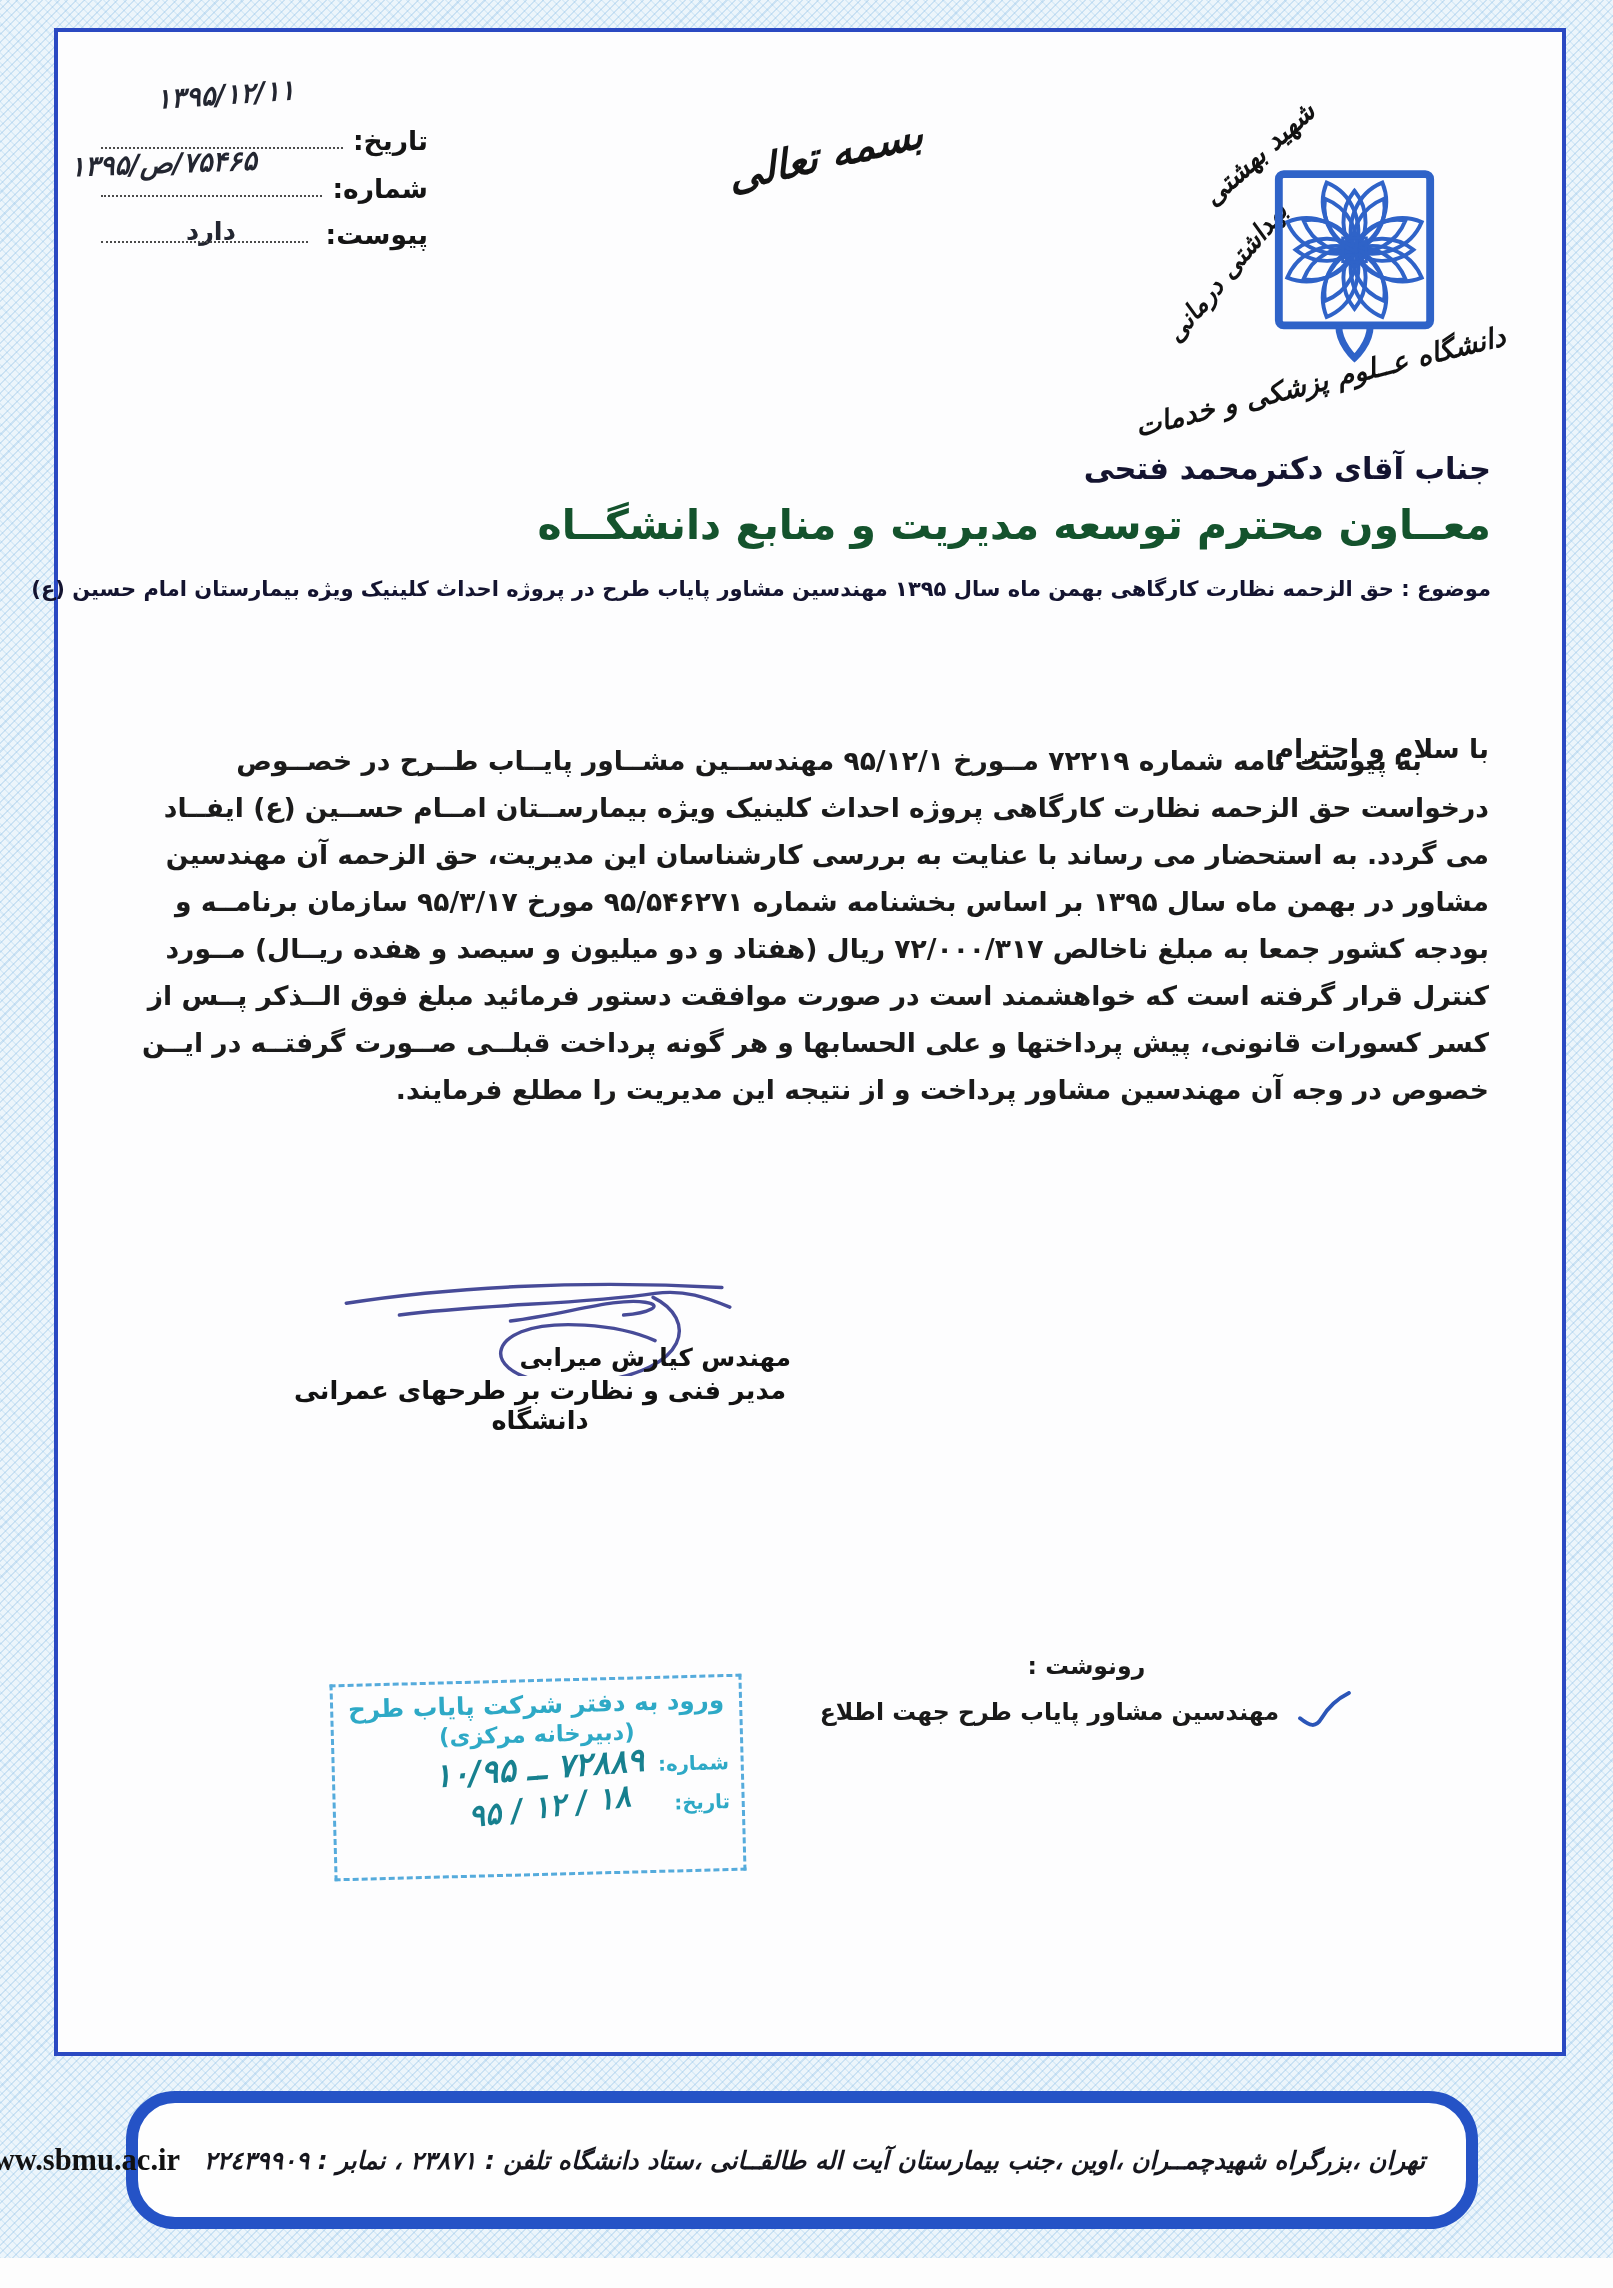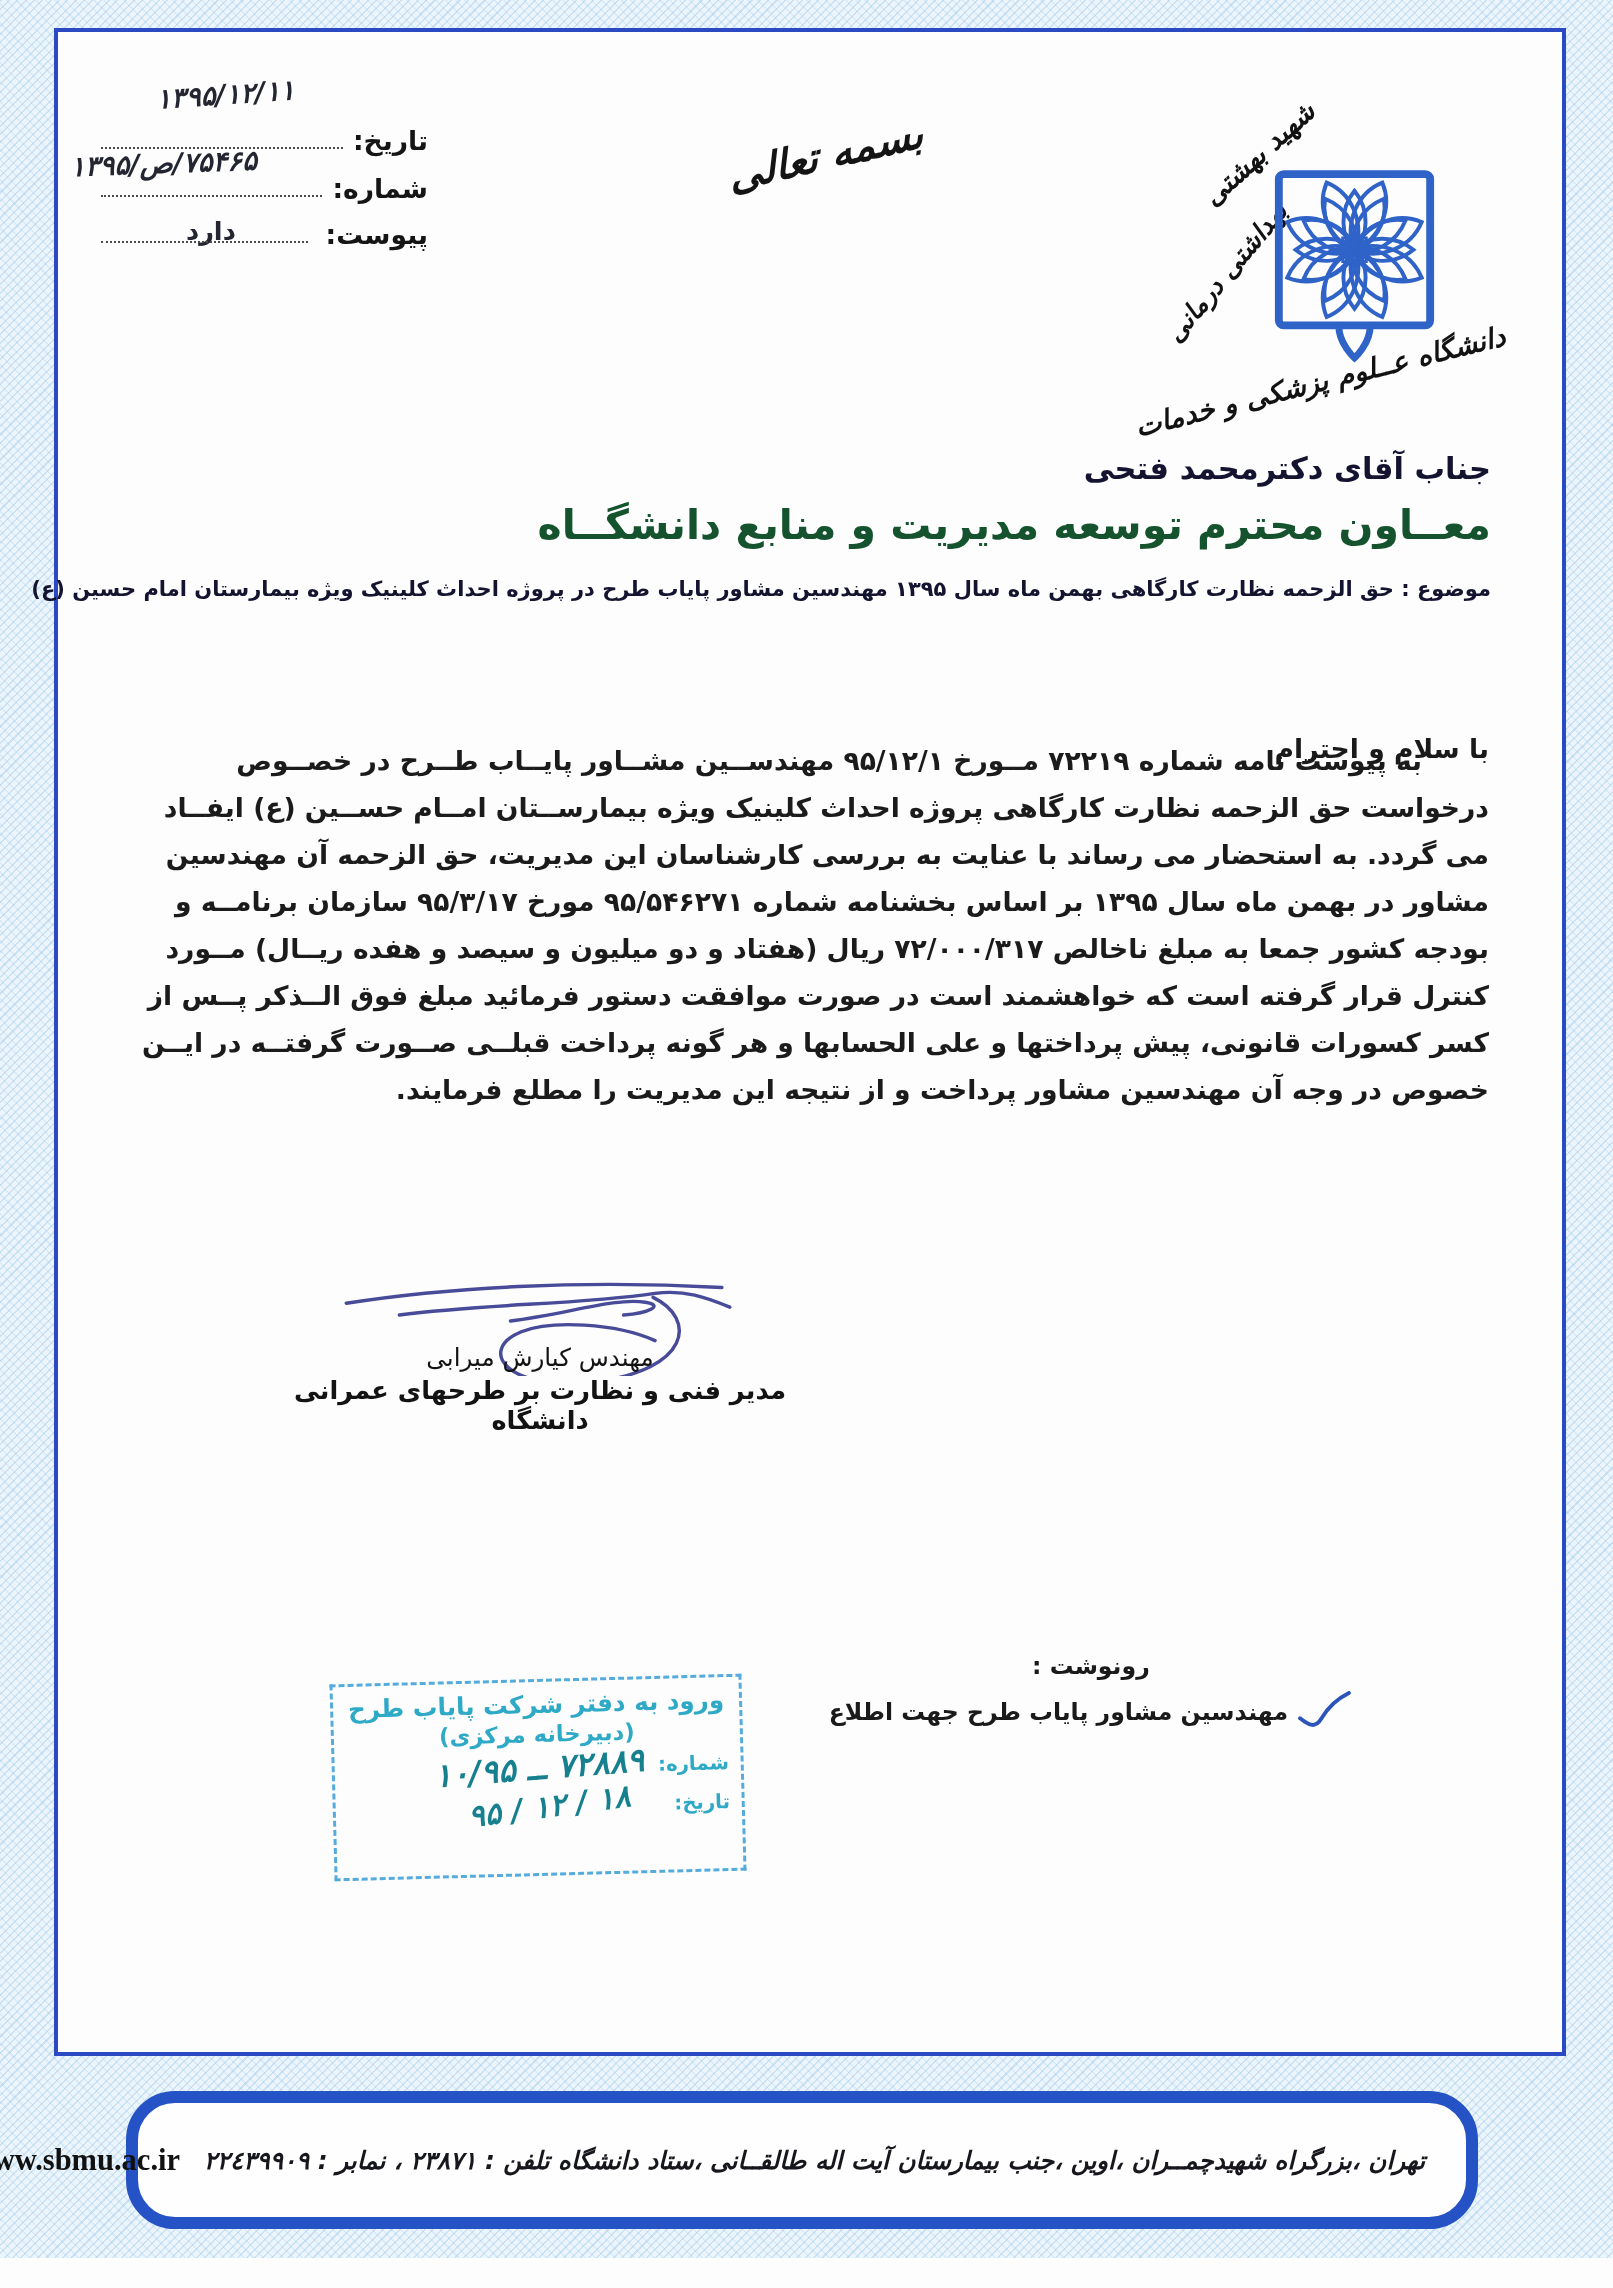--- a/index.html
+++ b/index.html
@@ -80,26 +80,26 @@
   .body-line {
     font-size: 26.6px; font-weight: bold; color: #1b1b1b;
     height: 47px; line-height: 47px; white-space: nowrap;
     text-align: justify; text-align-last: justify;
   }
   .body-line.first { padding-right: 67px; }
   .body-line.last { text-align-last: right; }
   
   .sig-block { position: absolute; left: 231px; top: 1226px; width: 502px; text-align: center; }
   .sig-scribble { display: block; margin: 0 auto; }
-  .sig-name { font-size: 24.6px; font-weight: normal; margin-top: -33px; color: #131313; }
+  .sig-name { font-size: 24.6px; font-weight: bold; margin-top: -33px; color: #131313; text-align: right; }
   .sig-title { font-size: 25.6px; font-weight: bold; margin-top: 3.9px; color: #131313; }
   
   .cc-block { position: absolute; right: 209px; top: 1620px; text-align: center; direction: rtl; }
   .cc-label { font-size: 23.6px; font-weight: bold; }
-  .cc-row { display: flex; direction: rtl; align-items: center; margin-top: 11.8px; gap: 6px; }
+  .cc-row { display: flex; direction: rtl; align-items: center; margin-top: 11.8px; gap: 15px; }
   .cc-item { font-size: 23.6px; font-weight: bold; }
   
   .stamp {
     position: absolute; left: 274px; top: 1647px; width: 412px; height: 197px;
     border: 3.9px dashed #55abdc; transform: rotate(-1.5deg);
     padding: 7.9px 11.8px 5.9px 11.8px; direction: rtl;
   }
   .stamp-line1 { text-align: center; font-size: 24.6px; font-weight: bold; color: #2ea9c6; }
   .stamp-line2 { text-align: center; font-size: 22.7px; font-weight: bold; color: #2ea9c6; margin-top: 2px; }
   .stamp-row { display: flex; direction: rtl; align-items: center; margin-top: 2px; gap: 13.8px; }

